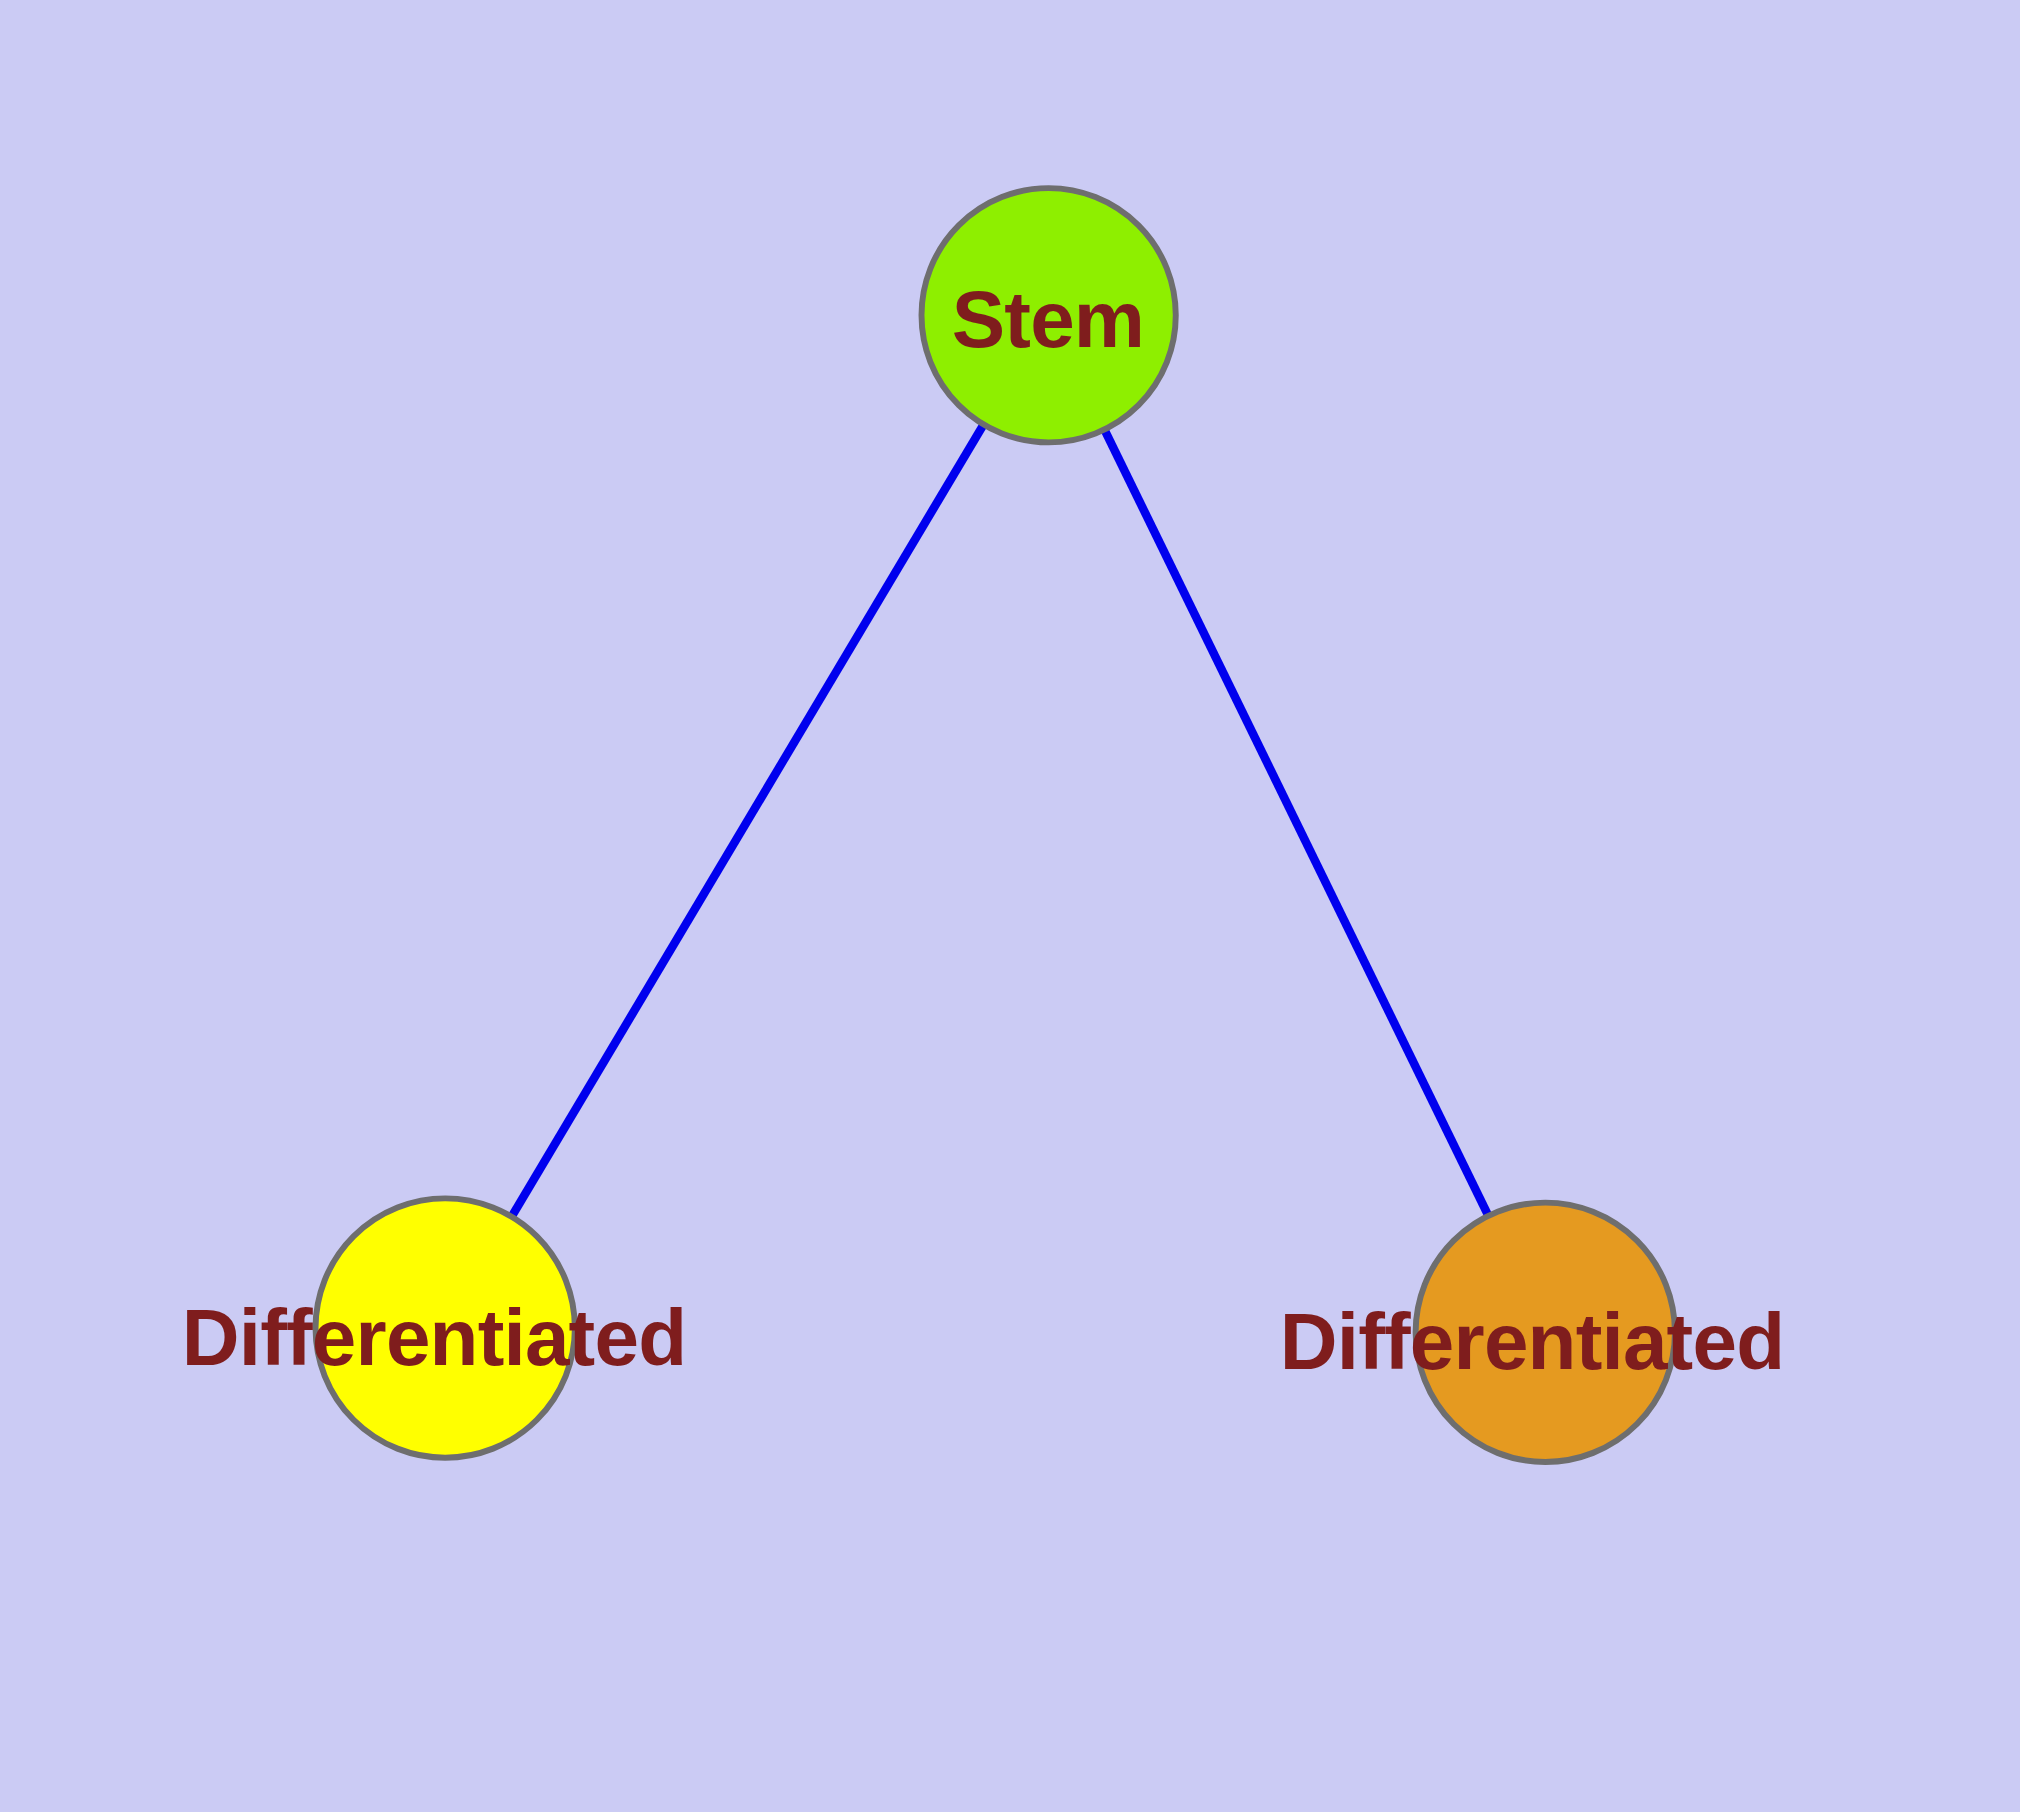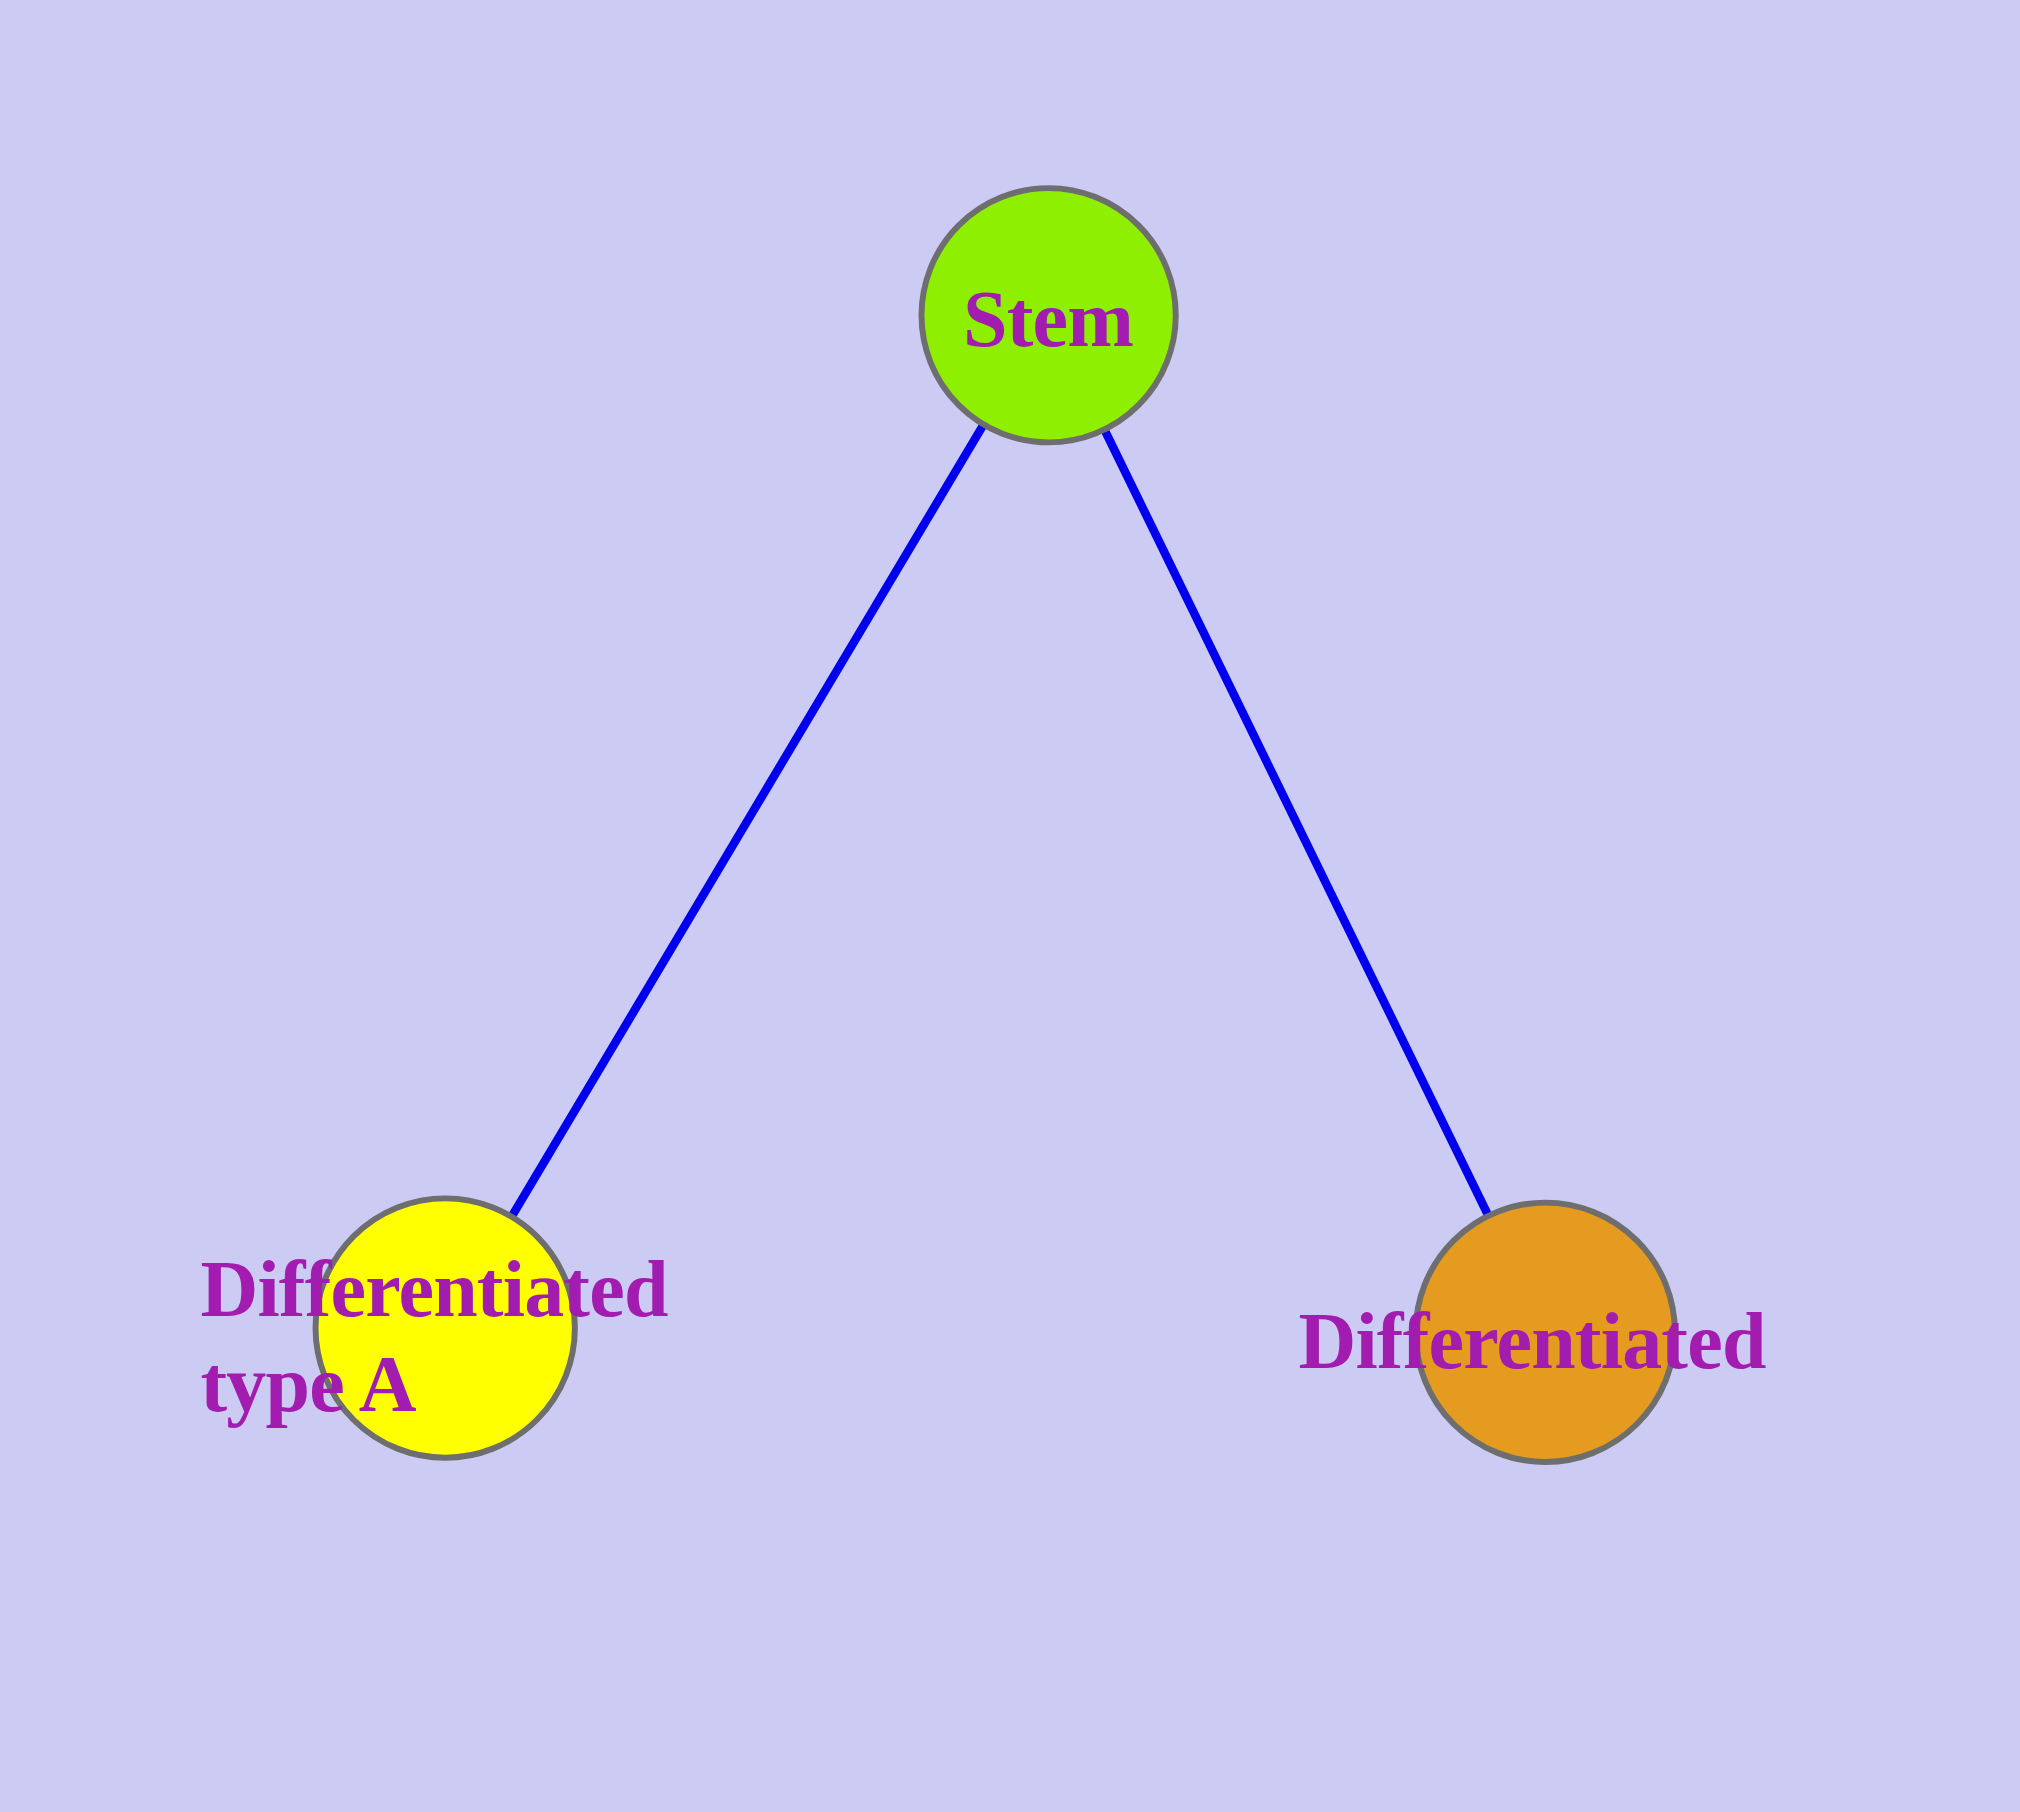--- a/index.html
+++ b/index.html
@@ -17,28 +17,27 @@
     position: absolute;
     left: 0;
     top: 0;
     width: 100%;
     height: 100%;
     display: block;
   }
   .node-label {
     position: absolute;
     transform: translate(-50%, -50%);
-    text-align: left;
+    text-align: right;
     font-weight: bold;
     font-size: 80px;
     line-height: 95px;
-    color: #a21caf;
+    color: #7f1d1d;
     white-space: nowrap;
     letter-spacing: -0.8px;
-    font-family: Liberation Serif, serif;
   }
   .label-stem   { left: 1048px; top: 319px; }
   .label-type-a { left: 434px;  top: 1337px; }
   .label-type-b { left: 1532px; top: 1341px; }
   .label-line { display: block; }
 </style>
 </head>
 <body>
 
 <div class="canvas" id="canvas" title="Stem cell differentiation graph" style="background: rgb(203, 203, 244);">
@@ -55,21 +54,20 @@
 
     <circle cx="525" cy="1567" r="153" fill="#FFFF00" stroke="#6E6E6E" stroke-width="7"></circle>
 
     <circle cx="1823" cy="1572" r="153" fill="#E59A20" stroke="#6E6E6E" stroke-width="7"></circle>
   </svg>
 
   <div class="node-label label-stem">Stem</div>
 
   <div class="node-label label-type-a">
     <span class="label-line">Differentiated</span>
-    <span class="label-line">type A</span>
   </div>
 
   <div class="node-label label-type-b">
     <span class="label-line">Differentiated</span>
   </div>
 
 </div>
 
 
 </body></html>

